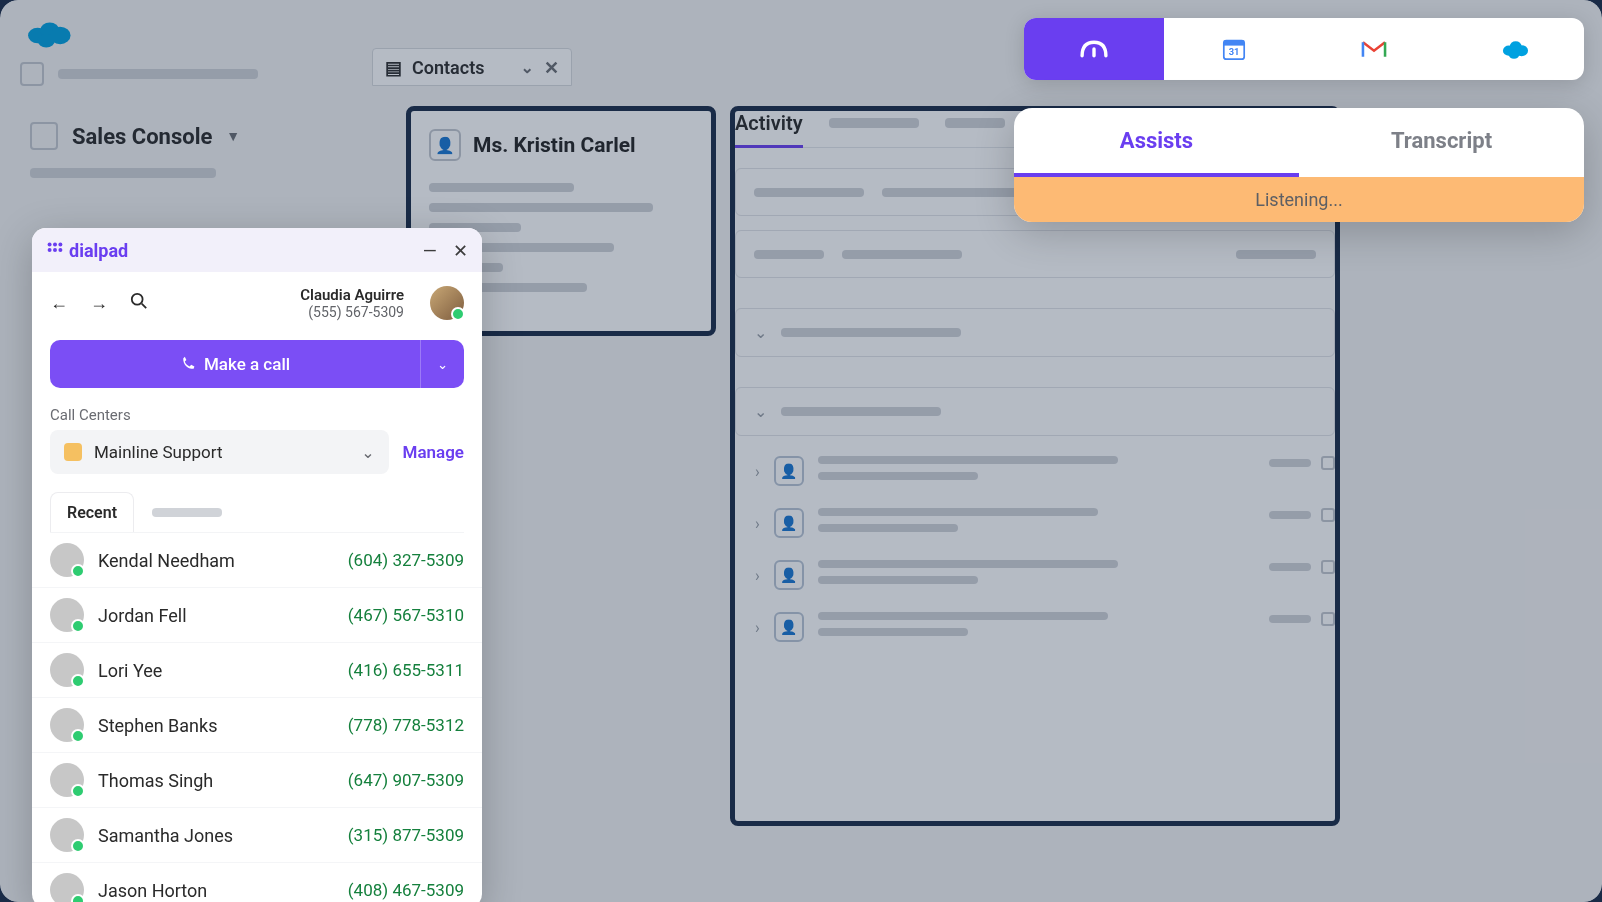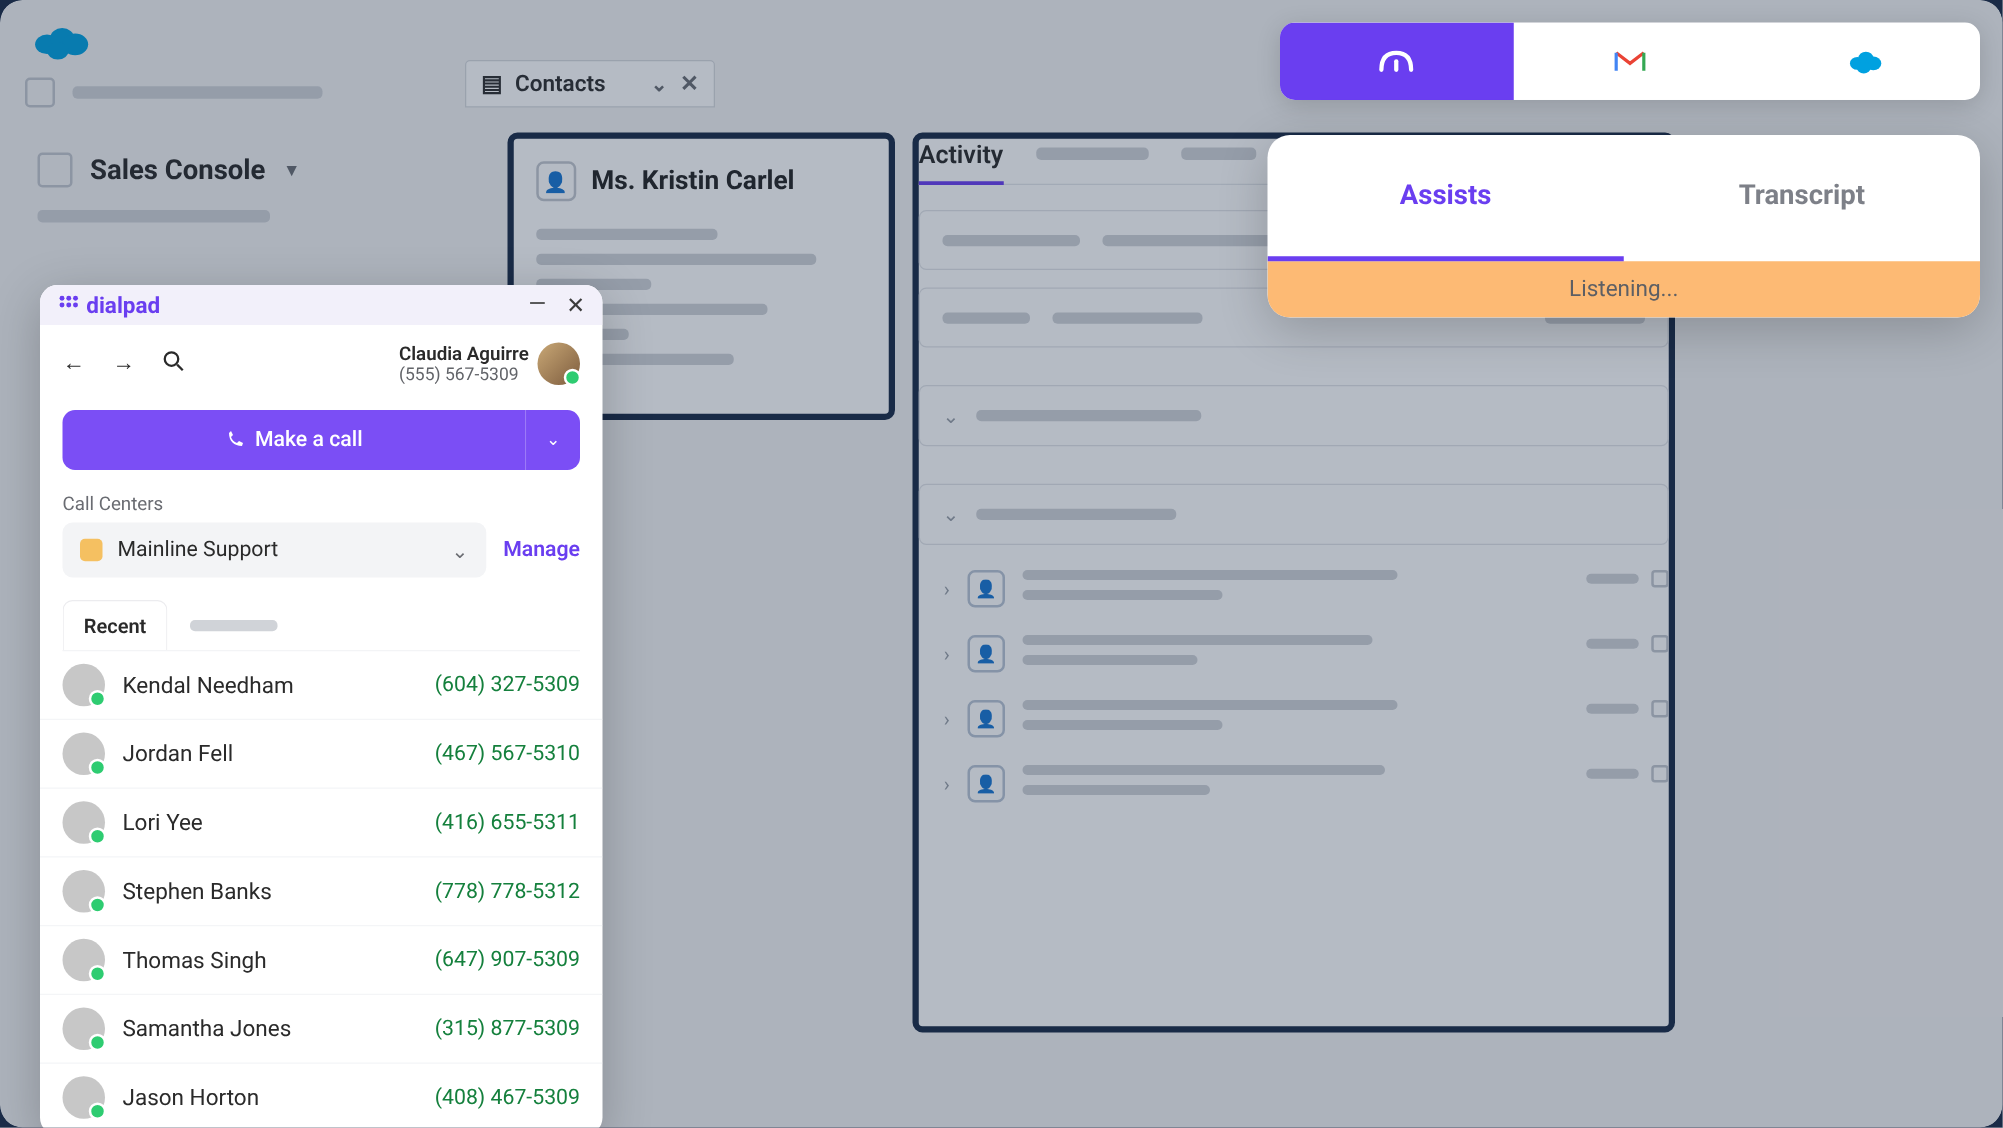--- a/index.html
+++ b/index.html
@@ -47,37 +47,37 @@
 
   
   .int-bar { position:absolute; top:18px; right:18px; width:560px; height:62px; background:#fff; border-radius:12px; display:flex; overflow:hidden; box-shadow:0 4px 20px rgba(0,0,0,.15); }
   .int-bar .cell { flex:1; display:flex; align-items:center; justify-content:center; }
   .int-bar .cell.active { background:#6a3ef0; }
   .int-bar svg { width:34px; height:34px; }
 
   
   .ai-panel { position:absolute; top:108px; right:18px; width:570px; background:#fff; border-radius:18px; box-shadow:0 10px 40px rgba(0,0,0,.2); overflow:hidden; }
   .ai-panel .tabs { display:flex; }
-  .ai-panel .tabs .t { flex:1; text-align:center; padding:36px 0; font-size:22px; font-weight:700; color:#7d8088; cursor:pointer; }
+  .ai-panel .tabs .t { flex:1; text-align:center; padding:20px 0; font-size:22px; font-weight:700; color:#7d8088; cursor:pointer; }
   .ai-panel .tabs .t.active { color:#6a3ef0; border-bottom:4px solid #6a3ef0; }
   .ai-panel .status { background:#fdba74; text-align:center; padding:12px; color:#5d5f64; font-size:18px; }
   .ai-panel .body { padding:24px 30px 28px; }
   .ai-panel .body h3 { font-size:22px; font-weight:800; color:#1e1e20; margin-bottom:14px; }
   .ai-panel .body p { font-size:19px; line-height:1.5; color:#444649; }
   .ai-panel .body .cta { margin-top:28px; border:1.5px solid #6a3ef0; color:#6a3ef0; background:#fff; width:100%; padding:14px; border-radius:8px; font-size:18px; font-weight:500; cursor:pointer; }
 
   
   .dp { position:absolute; top:228px; left:32px; width:450px; height:680px; background:#fff; border-radius:14px; box-shadow:0 10px 40px rgba(0,0,0,.22); overflow:hidden; display:flex; flex-direction:column; }
-  .dp .titlebar { height:32px; background:#f2f0fa; display:flex; align-items:center; padding:0 14px; }
+  .dp .titlebar { height:44px; background:#f2f0fa; display:flex; align-items:center; padding:0 14px; }
   .dp .titlebar .logo { color:#6a3ef0; font-weight:700; font-size:18px; display:flex; align-items:center; gap:5px; }
   .dp .titlebar .winbtns { margin-left:auto; display:flex; gap:16px; color:#3c3c3c; font-size:18px; }
   .dp .nav { display:flex; align-items:center; padding:14px 18px; }
   .dp .nav .btns { display:flex; gap:22px; color:#2a2a2a; }
   .dp .nav .btns span { cursor:pointer; font-size:18px; }
-  .dp .nav .user { margin-left:auto; display:flex; align-items:center; gap:7px; text-align:left; }
+  .dp .nav .user { margin-left:auto; display:flex; align-items:center; gap:26px; text-align:right; }
   .dp .nav .user .info .n { font-size:15px; font-weight:600; color:#2a2a2a; }
   .dp .nav .user .info .p { font-size:14px; color:#626469; }
   .dp .nav .user .av { width:34px; height:34px; border-radius:50%; background:linear-gradient(135deg,#c9a876,#7d5c3e); position:relative; }
   .dp .nav .user .av::after { content:""; position:absolute; bottom:-1px; right:-1px; width:10px; height:10px; background:#2ecc71; border:2px solid #fff; border-radius:50%; }
   .dp .makecall { margin:6px 18px 0; display:flex; }
   .dp .makecall .main { flex:1; background:#7b4ef5; color:#fff; border:none; border-radius:10px 0 0 10px; padding:14px; font-size:17px; font-weight:500; display:flex; align-items:center; justify-content:center; gap:8px; cursor:pointer; }
   .dp .makecall .dd { width:44px; background:#7b4ef5; color:#fff; border:none; border-radius:0 10px 10px 0; border-left:1px solid rgba(255,255,255,.25); cursor:pointer; }
   .dp .cc-label { padding:18px 18px 6px; color:#6a6c72; font-size:15px; }
   .dp .cc-row { padding:0 18px; display:flex; align-items:center; gap:14px; }
   .dp .cc-row .sel { flex:1; background:#f3f4f6; border-radius:8px; padding:12px 14px; display:flex; align-items:center; gap:12px; cursor:pointer; }
@@ -229,20 +229,27 @@
 
 <div class="int-bar">
   <div class="cell active">
     <svg viewBox="0 0 40 40">
         <path d="M6 28 Q6 12 20 12 Q34 12 34 28" fill="none" stroke="#fff" stroke-width="4" stroke-linecap="round"></path>
         <line x1="20" y1="20" x2="20" y2="28" stroke="#fff" stroke-width="4" stroke-linecap="round"></line>
       </svg>
   </div>
   <div class="cell">
     <svg viewBox="0 0 40 40">
+        <rect x="8" y="10" width="24" height="22" rx="3" fill="#fff" stroke="#4285f4" stroke-width="2"></rect>
+        <rect x="8" y="10" width="24" height="6" fill="#4285f4"></rect>
+        <text x="20" y="27" font-size="11" text-anchor="middle" fill="#4285f4" font-weight="700">31</text>
+      </svg>
+  </div>
+  <div class="cell">
+    <svg viewBox="0 0 40 40">
         <rect x="7" y="11" width="26" height="18" rx="2" fill="#fff"></rect>
         <path d="M7 12 L20 22 L33 12" fill="none" stroke="#ea4335" stroke-width="3"></path>
         <path d="M7 12 v17" stroke="#4285f4" stroke-width="3"></path>
         <path d="M33 12 v17" stroke="#34a853" stroke-width="3"></path>
       </svg>
   </div>
   <div class="cell">
     <svg viewBox="0 0 40 40">
         <g fill="#00a1e0">
           <ellipse cx="14" cy="22" rx="7" ry="6"></ellipse>

